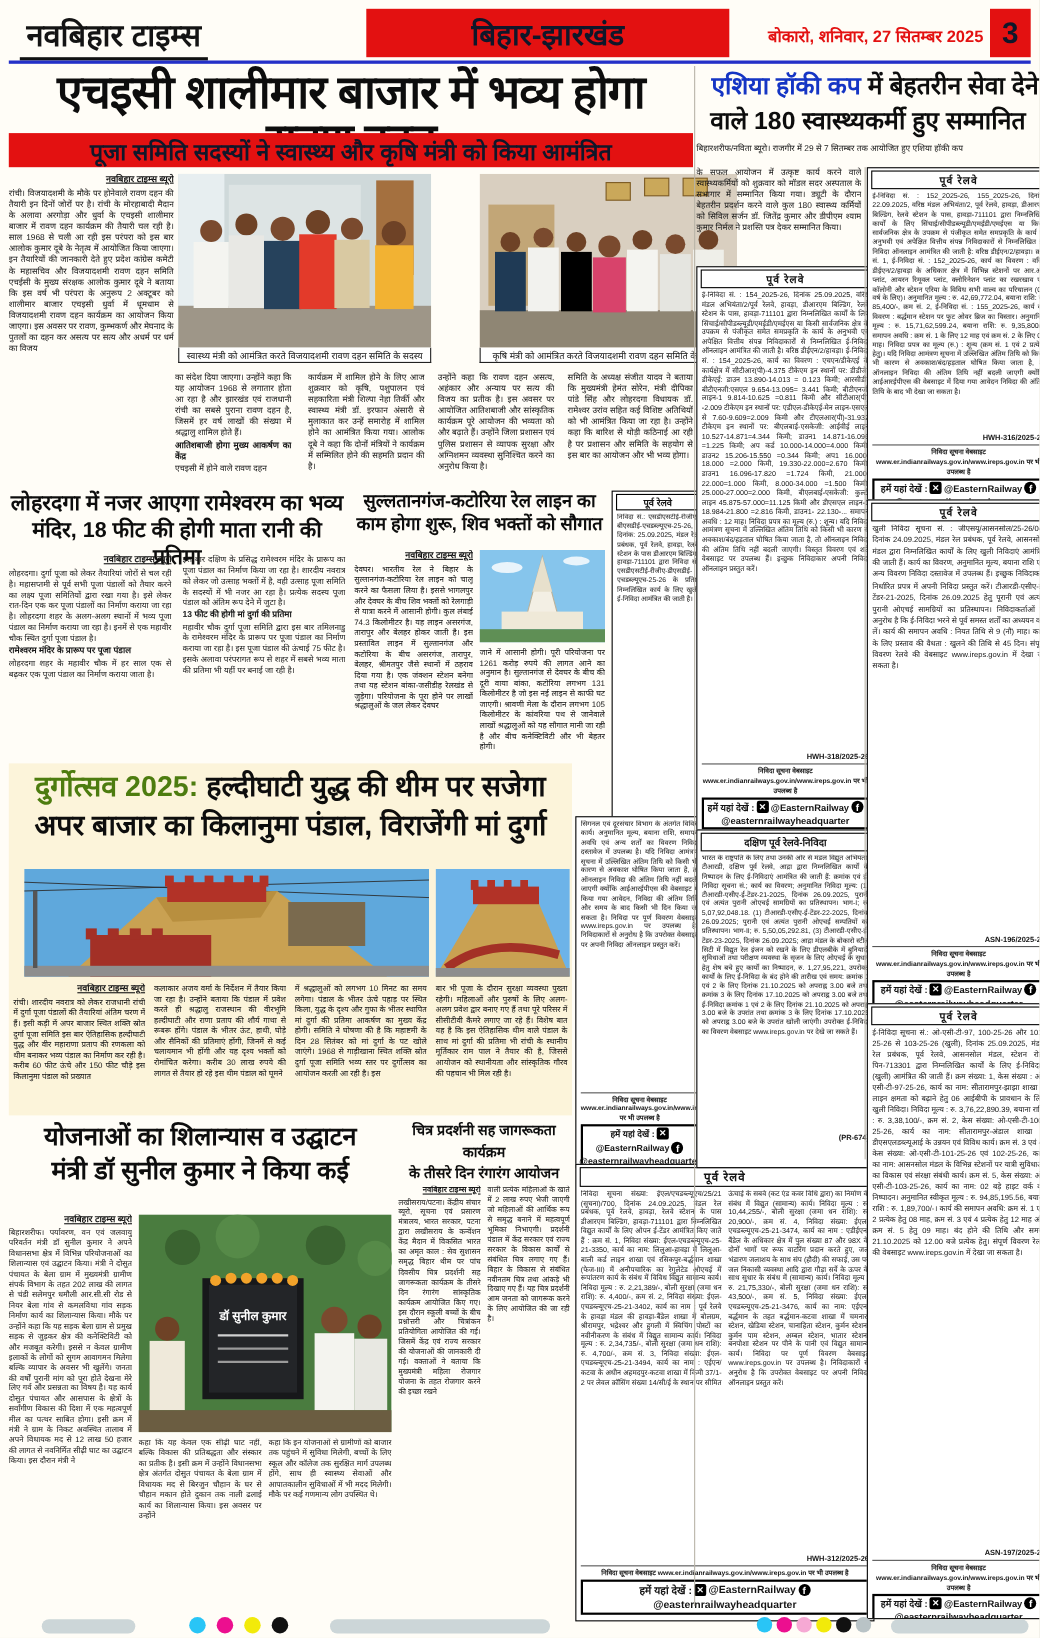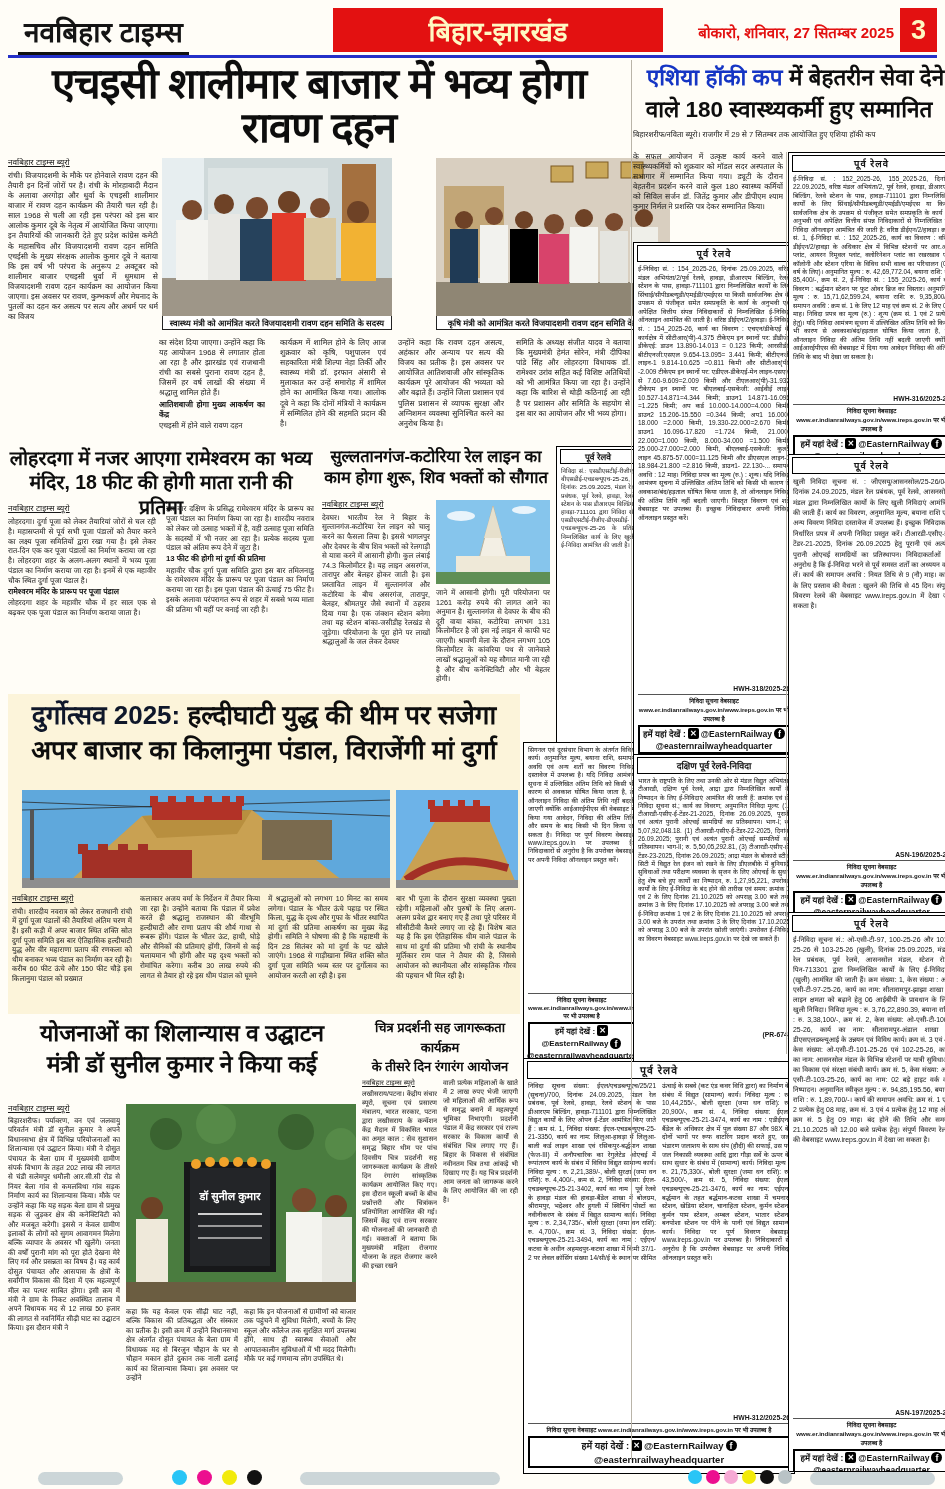--- a/index.html
+++ b/index.html
@@ -1,25 +1,25 @@
 <!DOCTYPE html>
 <html><head>
 <meta charset="utf-8">
 <style>
   html,body{margin:0;padding:0;background:#e9e7e0;}
   .sheet{position:relative;width:945px;height:1489px;background:#fffdf7;margin:0 auto;overflow:hidden;
          font-family:"Liberation Sans",sans-serif;color:#141414;}
   .abs{position:absolute;}
   .hl{font-weight:800;color:#0d0d0d;text-align:center;line-height:1.05;}
   .col{text-align:justify;font-size:7.6px;line-height:1.33;color:#161616;overflow:hidden;}
-  .byline{font-weight:normal;text-decoration:underline;text-align:left;font-size:8.2px;margin-bottom:2px;}
+  .byline{font-weight:bold;text-decoration:underline;text-align:right;font-size:8.2px;margin-bottom:2px;}
   .isub{font-weight:bold;font-size:7.8px;margin:1px 0;}
-  .cap{border:1px solid #222;border-top:none;font-weight:bold;font-size:8.3px;padding:1px 2px;text-align:center;
+  .cap{border:1px solid #222;border-top:none;font-weight:normal;font-size:8.3px;padding:1px 2px;text-align:center;
        white-space:nowrap;overflow:hidden;background:#fff;}
-  .redbar{background:#e31111;color:#fef9c3;font-weight:bold;display:flex;align-items:center;justify-content:center;}
+  .redbar{background:#e31111;color:#0f172a;font-weight:bold;display:flex;align-items:center;justify-content:center;}
   .tbox{border:1.6px solid #000;background:#fff;padding:3px 4px;overflow:hidden;}
   .thead{border:1.3px solid #000;margin:-1px -1px 3px -1px;text-align:center;font-weight:bold;font-size:10.5px;
          padding:1px 0;letter-spacing:1px;}
   .tbody{font-size:6.6px;line-height:1.32;text-align:justify;overflow:hidden;}
   .tcode{font-size:6.8px;font-weight:bold;text-align:right;margin-top:2px;}
   .webs{font-size:6.1px;font-weight:bold;text-align:center;border-top:1px solid #555;margin-top:2px;padding-top:1px;}
   .social{border:2px solid #000;margin-top:2px;padding:1px 2px;display:flex;flex-wrap:wrap;align-items:center;
           justify-content:center;gap:2px;font-size:9.5px;font-weight:bold;background:#fff;}
   .xic{display:inline-flex;width:11px;height:11px;background:#000;color:#fff;font-size:8px;align-items:center;
        justify-content:center;border-radius:2px;font-weight:bold;}
@@ -34,20 +34,21 @@
 
 <div class="sheet">
 
   <div class="abs" style="left:18px;top:12px;font-size:28px;font-weight:800;border-bottom:3px solid #111;padding:0 6px 2px;">नवबिहार टाइम्स</div>
   <div class="abs redbar" style="left:333px;top:8px;width:330px;height:44px;font-size:27px;">बिहार-झारखंड</div>
   <div class="abs" style="left:660px;top:22px;width:234px;text-align:right;color:#e31111;font-weight:bold;font-size:15px;">बोकारो, शनिवार, 27 सितम्बर 2025</div>
   <div class="abs redbar" style="left:900px;top:8px;width:37px;height:44px;font-size:27px;">3</div>
   <div class="abs" style="left:8px;top:55px;width:929px;height:3px;background:#2430c8;"></div>
 
   <div class="abs hl" style="left:8px;top:62px;width:622px;font-size:42px;letter-spacing:-1px;">एचइसी शालीमार बाजार में भव्य होगा रावण दहन</div>
+  <div class="abs redbar" style="left:8px;top:121px;width:622px;height:31px;font-size:21px;">पूजा समिति सदस्यों ने स्वास्थ्य और कृषि मंत्री को किया आमंत्रित</div>
 
   <div class="abs col" style="left:8px;top:158px;width:150px;height:280px;">
     <div class="byline">नवबिहार टाइम्स ब्यूरो</div>
     <span>रांची। विजयादशमी के मौके पर होनेवाले रावण दहन की तैयारी इन दिनों जोरों पर है। रांची के मोरहाबादी मैदान के अलावा अरगोड़ा और धुर्वा के एचइसी शालीमार बाजार में रावण दहन कार्यक्रम की तैयारी चल रही है। साल 1968 से चली आ रही इस परंपरा को इस बार आलोक कुमार दूबे के नेतृत्व में आयोजित किया जाएगा। इन तैयारियों की जानकारी देते हुए प्रदेश कांग्रेस कमेटी के महासचिव और विजयादशमी रावण दहन समिति एचईसी के मुख्य संरक्षक आलोक कुमार दूबे ने बताया कि इस वर्ष भी परंपरा के अनुरूप 2 अक्टूबर को शालीमार बाजार एचइसी धुर्वा में धूमधाम से विजयादशमी रावण दहन कार्यक्रम का आयोजन किया जाएगा। इस अवसर पर रावण, कुम्भकर्ण और मेघनाद के पुतलों का दहन कर असत्य पर सत्य और अधर्म पर धर्म का विजय</span>
   </div>
 
   <div class="abs" style="left:162px;top:158px;width:230px;">
     <svg width="230" height="158" viewBox="0 0 230 158" preserveAspectRatio="none">
       <rect width="230" height="158" fill="#cfd9da"></rect>
       <rect x="0" y="0" width="42" height="120" fill="#e7eef0"></rect>
@@ -157,21 +158,21 @@
       <span>हमें यहां देखें :</span>
         <span class="xic">✕</span>
       <span>@EasternRailway</span>
         <span class="fic">f</span>
       <span>@easternrailwayheadquarter</span>
     </div>
   </div>
 
   <div class="abs" style="left:8px;top:694px;width:512px;height:320px;background:#fcf4da;"></div>
   <div class="abs hl" style="left:8px;top:698px;width:512px;font-size:26px;line-height:1.35;">
-    <div><span style="color:#0f172a;">दुर्गोत्सव 2025:</span>
+    <div><span style="color:#4d7c0f;">दुर्गोत्सव 2025:</span>
       <span>हल्दीघाटी युद्ध की थीम पर सजेगा</span></div>
     <div>अपर बाजार का किलानुमा पंडाल, विराजेंगी मां दुर्गा</div>
   </div>
   <div class="abs" style="left:22px;top:790px;width:368px;">
     <svg width="368" height="98" viewBox="0 0 368 98" preserveAspectRatio="none">
       <rect width="368" height="98" fill="#5fa8dc"></rect>
       <line x1="0" y1="12" x2="368" y2="26" stroke="#2b2b2b" stroke-width="0.8"></line>
       <line x1="0" y1="20" x2="368" y2="10" stroke="#2b2b2b" stroke-width="0.8"></line>
       <polygon points="40,98 120,26 230,20 330,98" fill="#c9a152"></polygon>
       <polygon points="120,26 230,20 215,44 135,48" fill="#b88f3f"></polygon>

